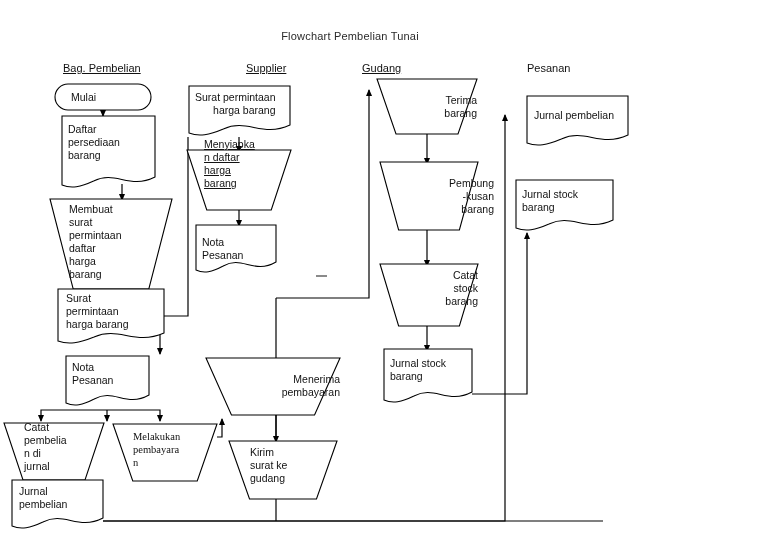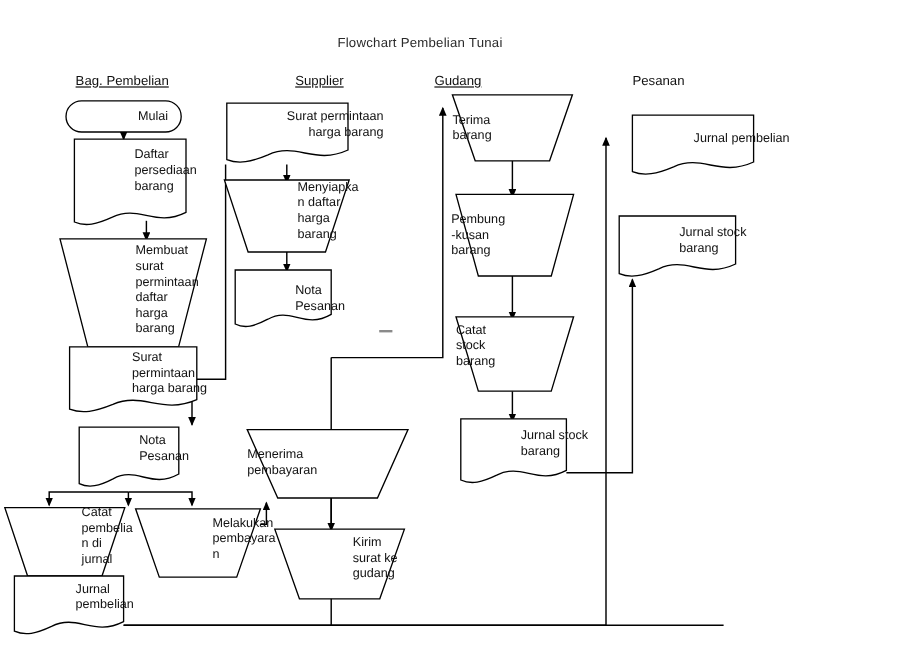--- a/index.html
+++ b/index.html
@@ -46,25 +46,24 @@
   }
   .node-label {
     position: absolute;
     font-size: 10.5px;
     line-height: 13px;
     color: #111;
     pointer-events: none;
     white-space: pre-line;
   }
   .node-label.center {
-    text-align: left;
+    text-align: right;
   }
   .node-label.left {
     text-align: left;
-    margin-left: 44px;
   }
 </style>
 </head>
 <body>
 
 <div id="canvas">
 
   <div class="chart-title">Flowchart Pembelian Tunai</div>
 
   <svg id="svg-layer" viewBox="0 0 768 543">
@@ -141,41 +140,41 @@
 barang</div>
       <div class="node-label left" style="left: 66px; top: 292px;">Surat
 permintaan
 harga barang</div>
       <div class="node-label left" style="left: 72px; top: 361px;">Nota
 Pesanan</div>
       <div class="node-label left" style="left: 24px; top: 421px;">Catat
 pembelia
 n di
 jurnal</div>
-      <div class="node-label left" style="left: 133px; top: 430px;">Melakukan
+      <div class="node-label left" style="left: 133px; top: 430px; font-family: Liberation Serif, serif;">Melakukan
 pembayara
 n</div>
       <div class="node-label left" style="left: 19px; top: 485px;">Jurnal
 pembelian</div>
       <div class="node-label left" style="left: 195px; top: 91px; text-align: right;">Surat permintaan
 harga barang</div>
-      <div class="node-label left" style="left: 204px; top: 150px;">Menyiapka
+      <div class="node-label left" style="left: 204px; top: 138px; text-decoration: underline;">Menyiapka
 n daftar
 harga
 barang</div>
       <div class="node-label left" style="left: 202px; top: 236px;">Nota
 Pesanan</div>
       <div class="node-label center" style="left: 206px; top: 373px; width: 134px;">Menerima
 pembayaran</div>
       <div class="node-label left" style="left: 250px; top: 446px;">Kirim
 surat ke
 gudang</div>
       <div class="node-label center" style="left: 377px; top: 94px; width: 100px;">Terima
 barang</div>
-      <div class="node-label center" style="left: 376px; top: 177px; width: 98px;">Pembung
+      <div class="node-label center" style="left: 396px; top: 177px; width: 98px;">Pembung
 -kusan
 barang</div>
       <div class="node-label center" style="left: 380px; top: 269px; width: 98px;">Catat
 stock
 barang</div>
       <div class="node-label left" style="left: 390px; top: 357px;">Jurnal stock
 barang</div>
       <div class="node-label left" style="left: 534px; top: 109px;">Jurnal pembelian</div>
       <div class="node-label left" style="left: 522px; top: 188px;">Jurnal stock
 barang</div>

